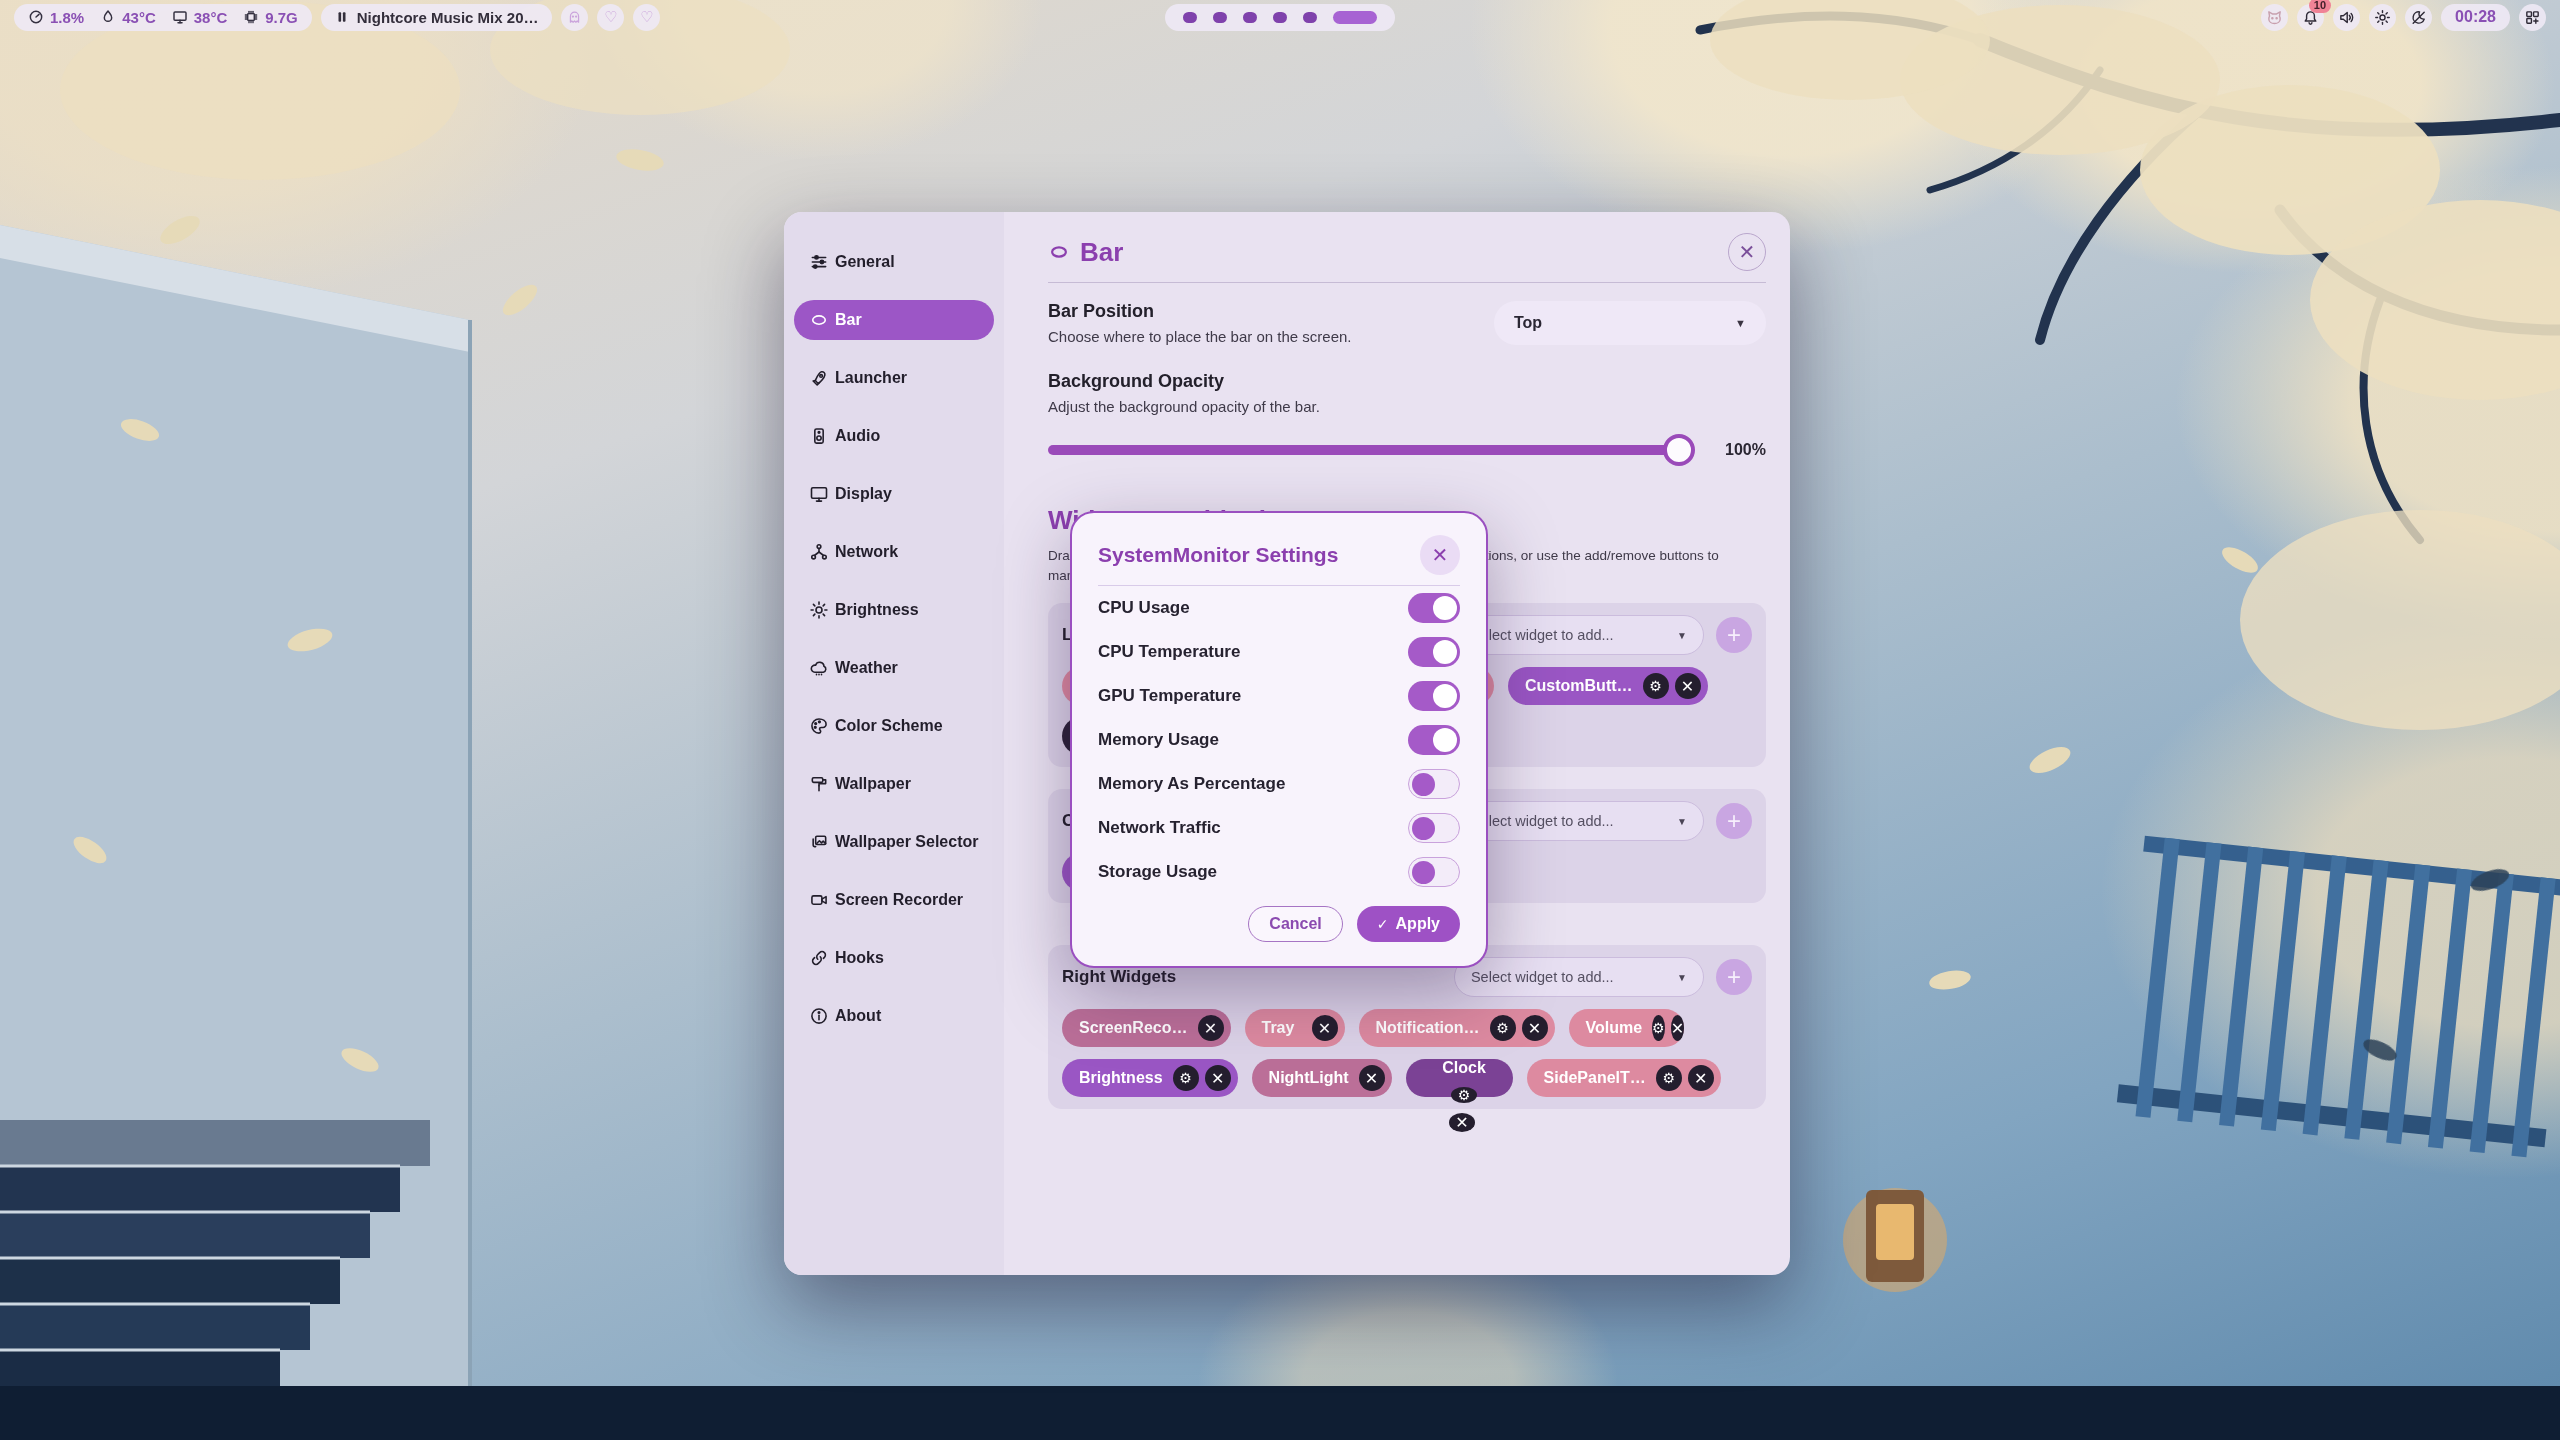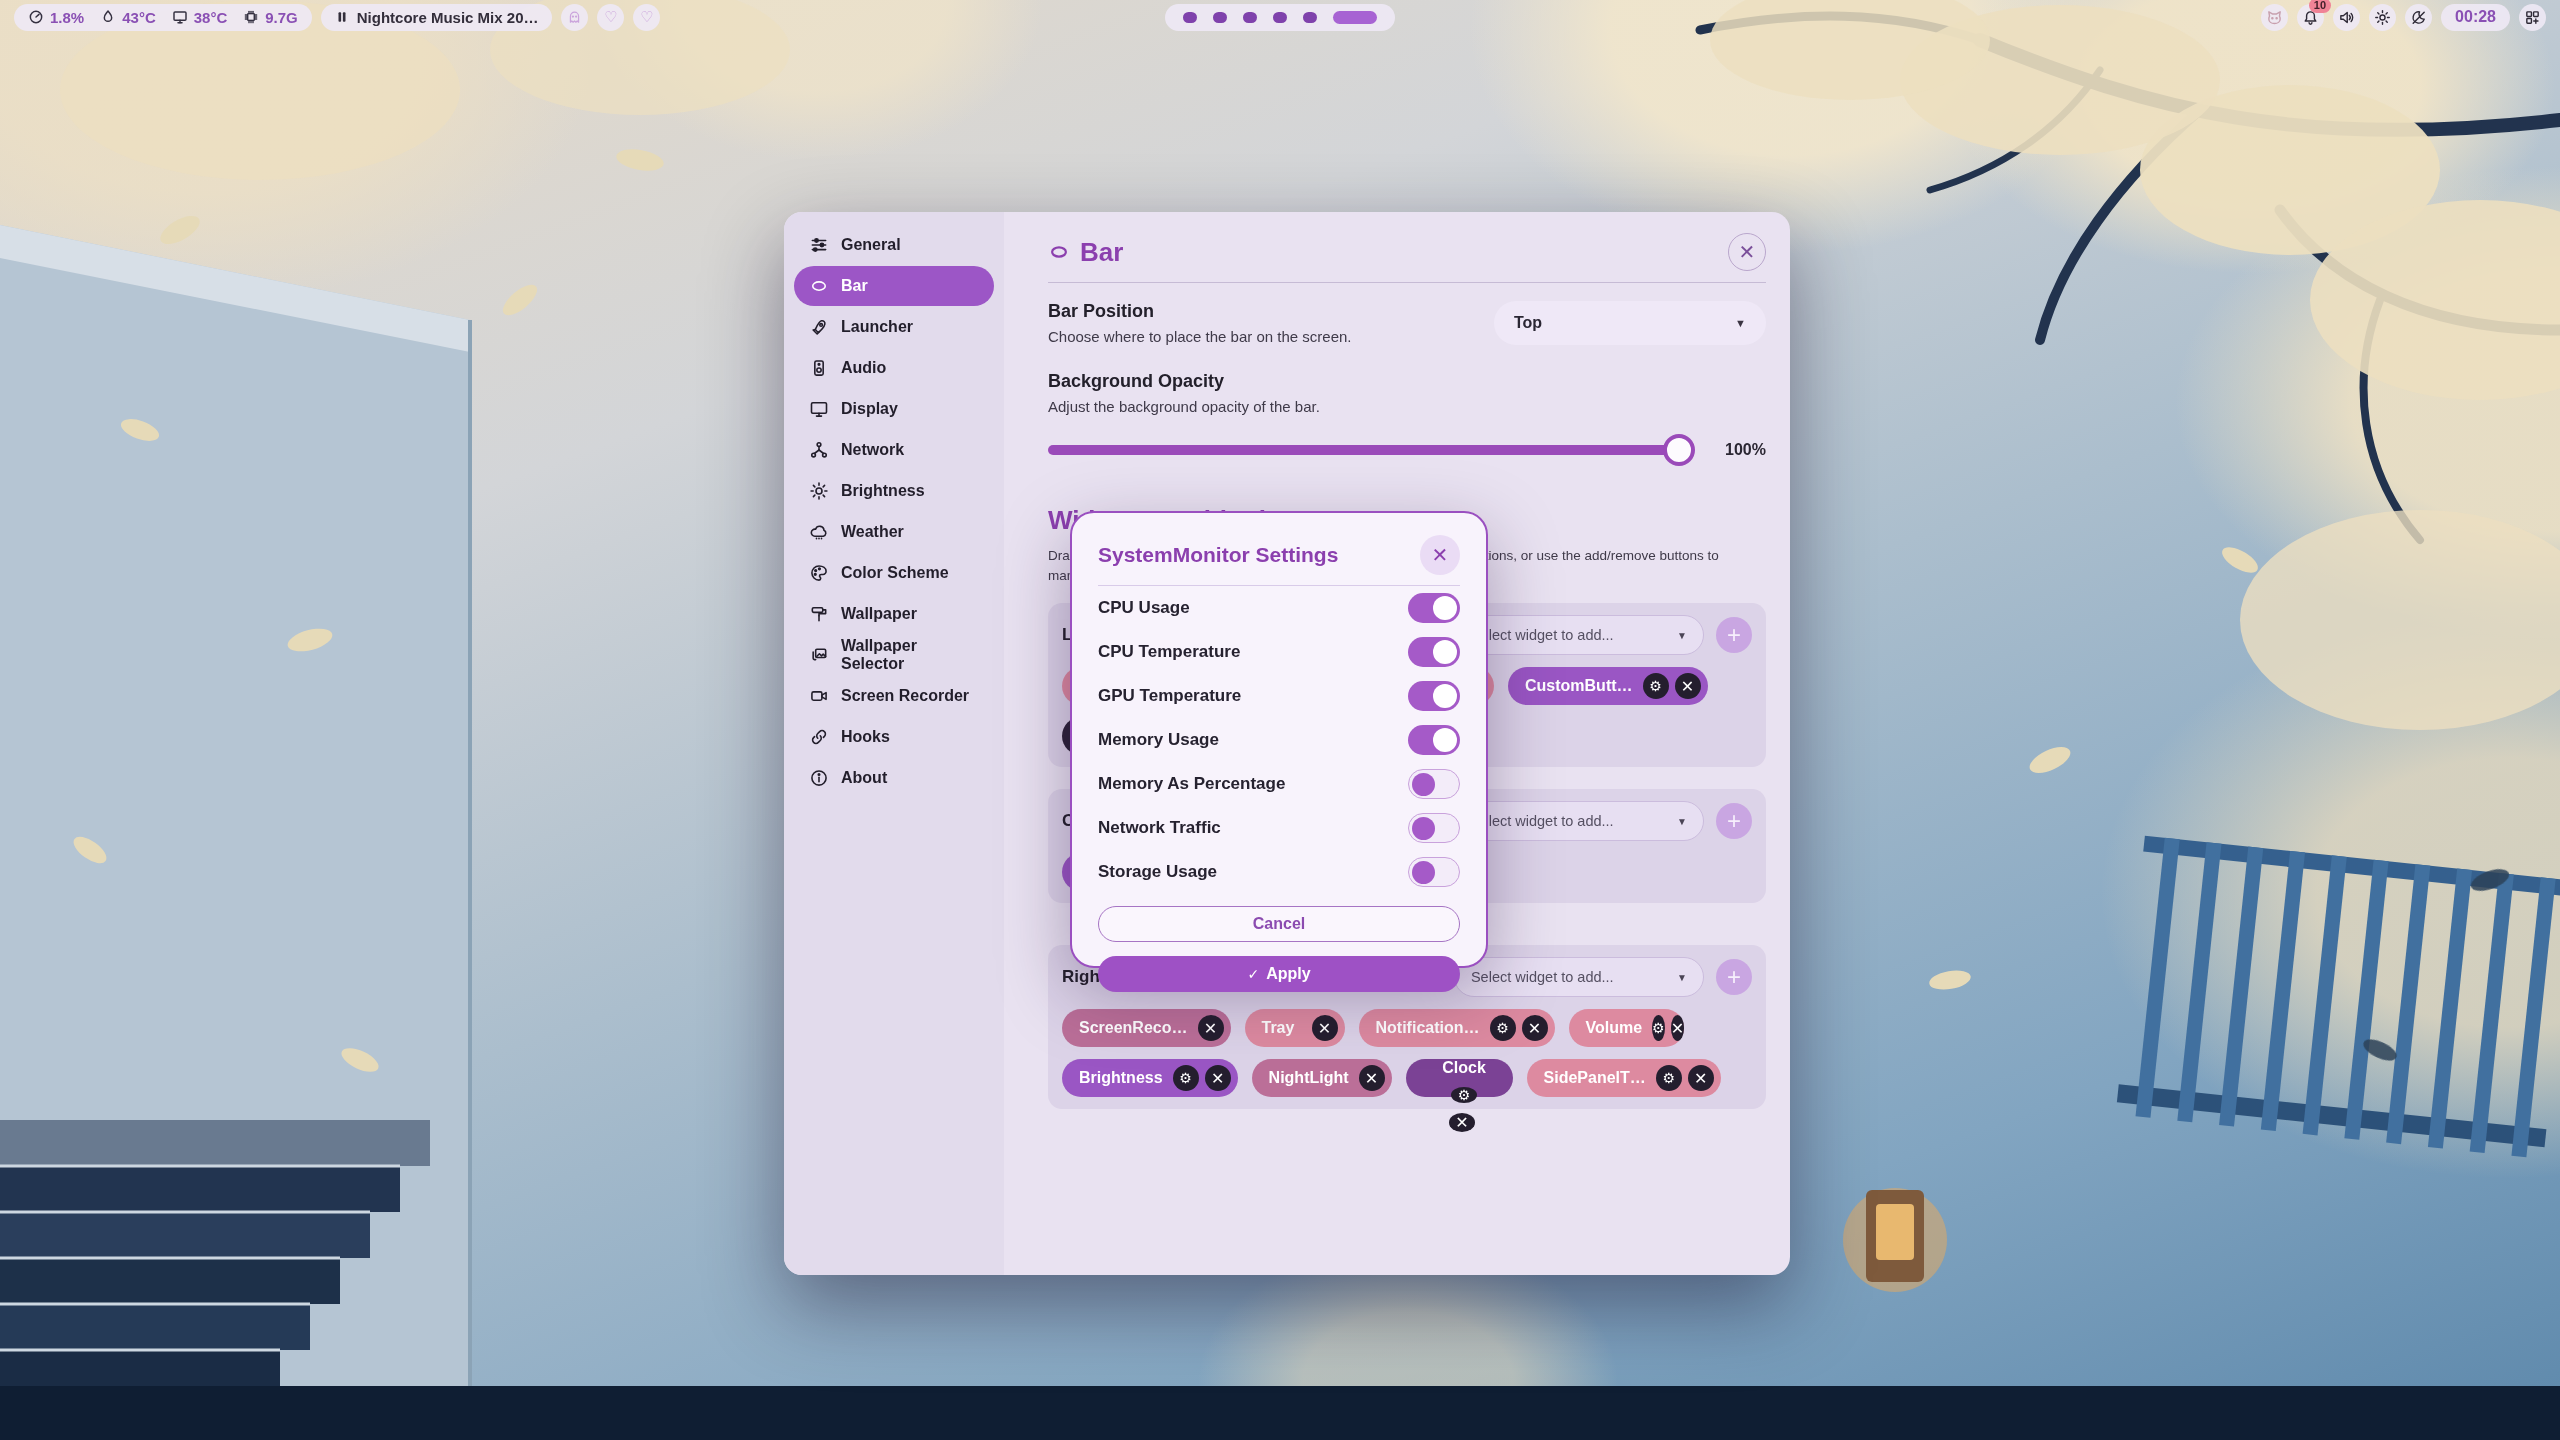--- a/index.html
+++ b/index.html
@@ -38,22 +38,22 @@
   .ws-dot.active { width:44px; height:13px; border-radius:7px; background:#a763d3; }
   .tray-icon { color:#2e2936; position:relative; }
   .badge { position:absolute; top:-6px; right:-7px; background:#f08396; color:#44202a;
     font-size:11px; font-weight:bold; border-radius:9px; padding:1px 5px; line-height:13px; }
   .clock { color:#8a50b4; font-weight:bold; font-size:16px; }
 
   
   .window { position:absolute; left:784px; top:212px; width:1006px; height:1063px; z-index:10;
     background:#e9e2f1; border-radius:18px; box-shadow:0 30px 80px rgba(20,10,40,.45); display:flex; overflow:hidden; }
   .sidebar { width:220px; background:#e2dbec; padding:12px 0; flex-shrink:0; }
-  .sb-item { height:40px; margin:1px 10px; border-radius:20px; display:flex; align-items:center;
-    gap:12px; padding:0 15px; font-size:16px; font-weight:bold; color:#221e2b; cursor:pointer; }
+  .sb-item { height:40px; margin:18px 10px; border-radius:20px; display:flex; align-items:center;
+    gap:6px; padding:0 15px; font-size:16px; font-weight:bold; color:#221e2b; cursor:pointer; }
   .sb-item svg { flex-shrink:0; }
   .sb-item.active { background:#9c56c6; color:#fff; }
   .content { flex:1; padding:20px 42px 0 44px; position:relative; }
   .c-header { display:flex; align-items:center; gap:10px; height:40px; }
   .c-title { font-size:26px; font-weight:bold; color:#8b3fae; }
   .win-close { margin-left:auto; width:38px; height:38px; border-radius:50%; border:1px solid #b9a6cc;
     color:#7a4f9a; font-size:20px; display:flex; align-items:center; justify-content:center; cursor:pointer; }
   .divider { border-bottom:1px solid #c6bbd5; margin-top:10px; }
   .setting-row { display:flex; justify-content:space-between; align-items:flex-end; margin-top:18px; }
   .s-label { font-size:18px; font-weight:bold; color:#23202b; }
@@ -104,21 +104,21 @@
   .modal-close { margin-left:auto; width:40px; height:40px; border-radius:50%; background:#eadcf5;
     color:#8b3fae; font-size:20px; display:flex; align-items:center; justify-content:center; cursor:pointer; }
   .modal .divider { border-color:#d9cbe9; margin-top:10px; }
   .toggle-row { height:44px; display:flex; align-items:center; justify-content:space-between; }
   .t-label { font-size:17px; font-weight:bold; color:#262230; }
   .toggle { width:52px; height:30px; border-radius:15px; position:relative; cursor:pointer; }
   .toggle.on { background:#a55ac8; }
   .toggle.on .knob { position:absolute; right:3px; top:3px; width:24px; height:24px; border-radius:50%; background:#fff; }
   .toggle.off { background:#f3ecf9; border:1.5px solid #c9a2dc; }
   .toggle.off .knob { position:absolute; left:3px; top:2.5px; width:23px; height:23px; border-radius:50%; background:#a55ac8; }
-  .modal-footer { display:flex; justify-content:flex-end; gap:14px; margin-top:12px;flex-direction:column; }
+  .modal-footer { display:flex; justify-content:flex-end; gap:14px; margin-top:12px; }
   .btn { height:36px; border-radius:18px; display:flex; align-items:center; justify-content:center;
     font-size:16px; font-weight:bold; cursor:pointer; padding:0 20px; }
   .btn-cancel { border:1.5px solid #a674c4; color:#8b4bb0; background:#faf6fd; }
   .btn-apply { background:#9e51c5; color:#fff; gap:7px; }
   .btn-apply .chk { font-size:14px; }
 </style>
 </head>
 <body>
 
 <div class="wallpaper">

